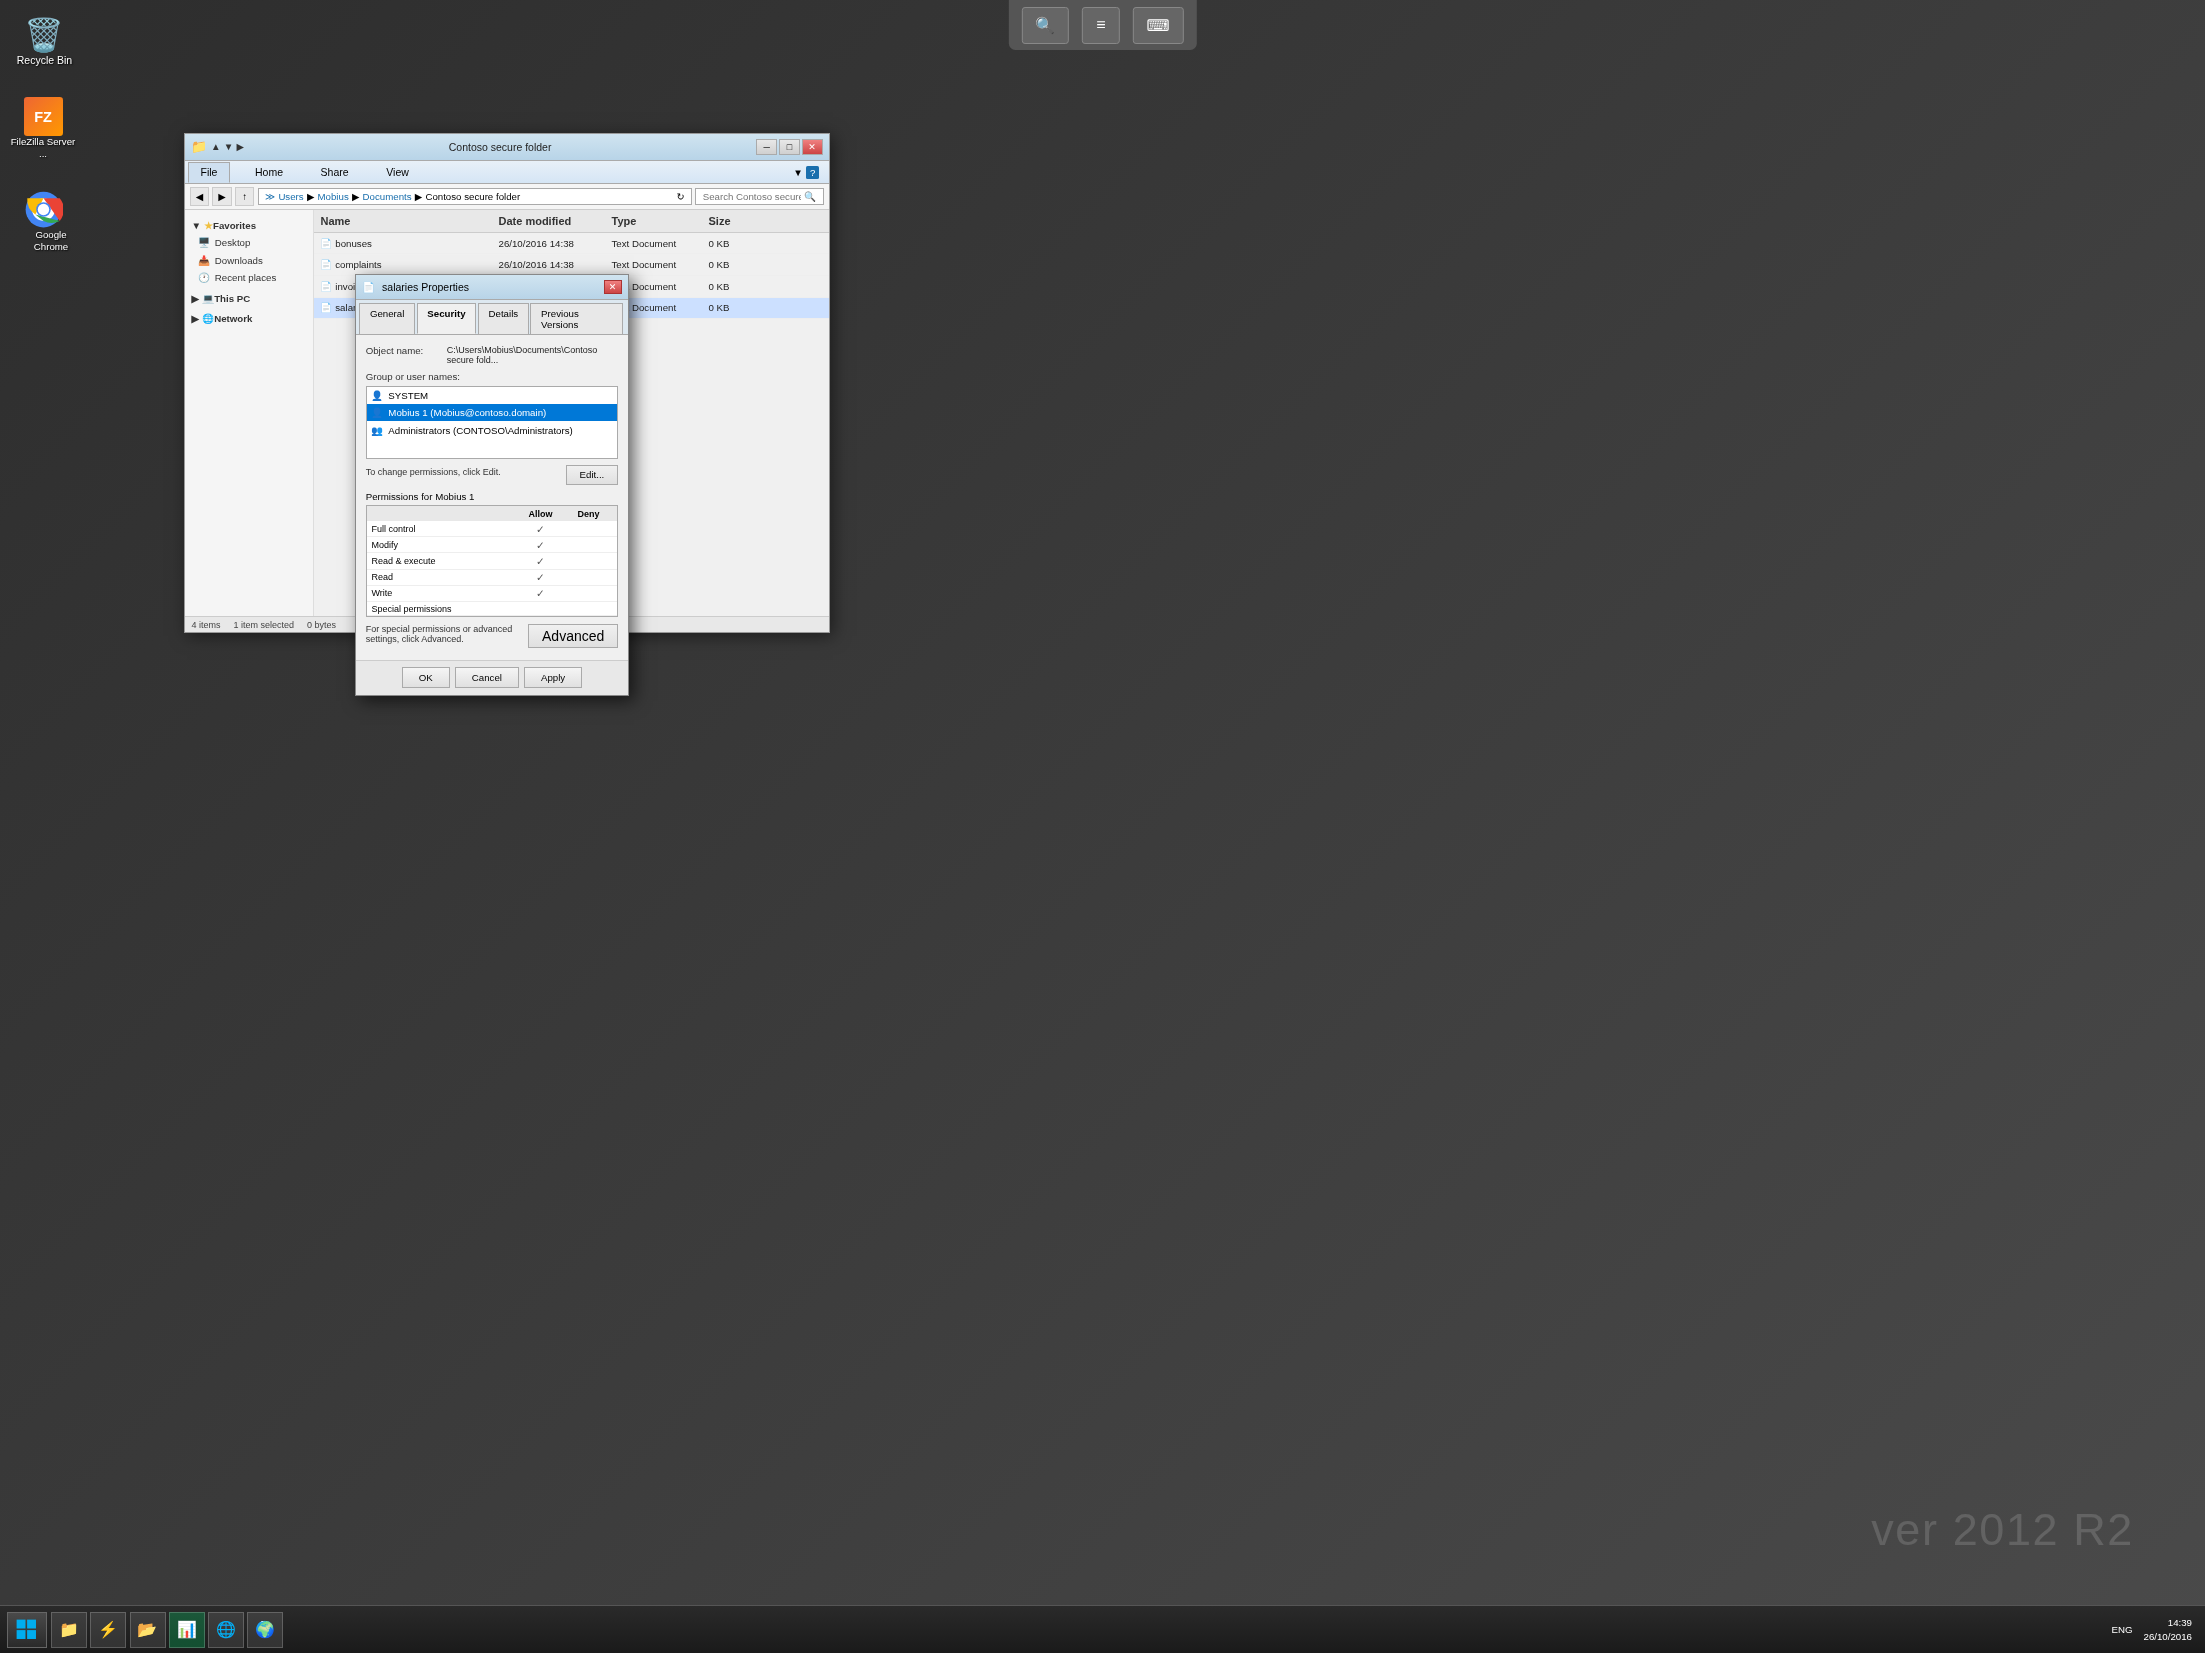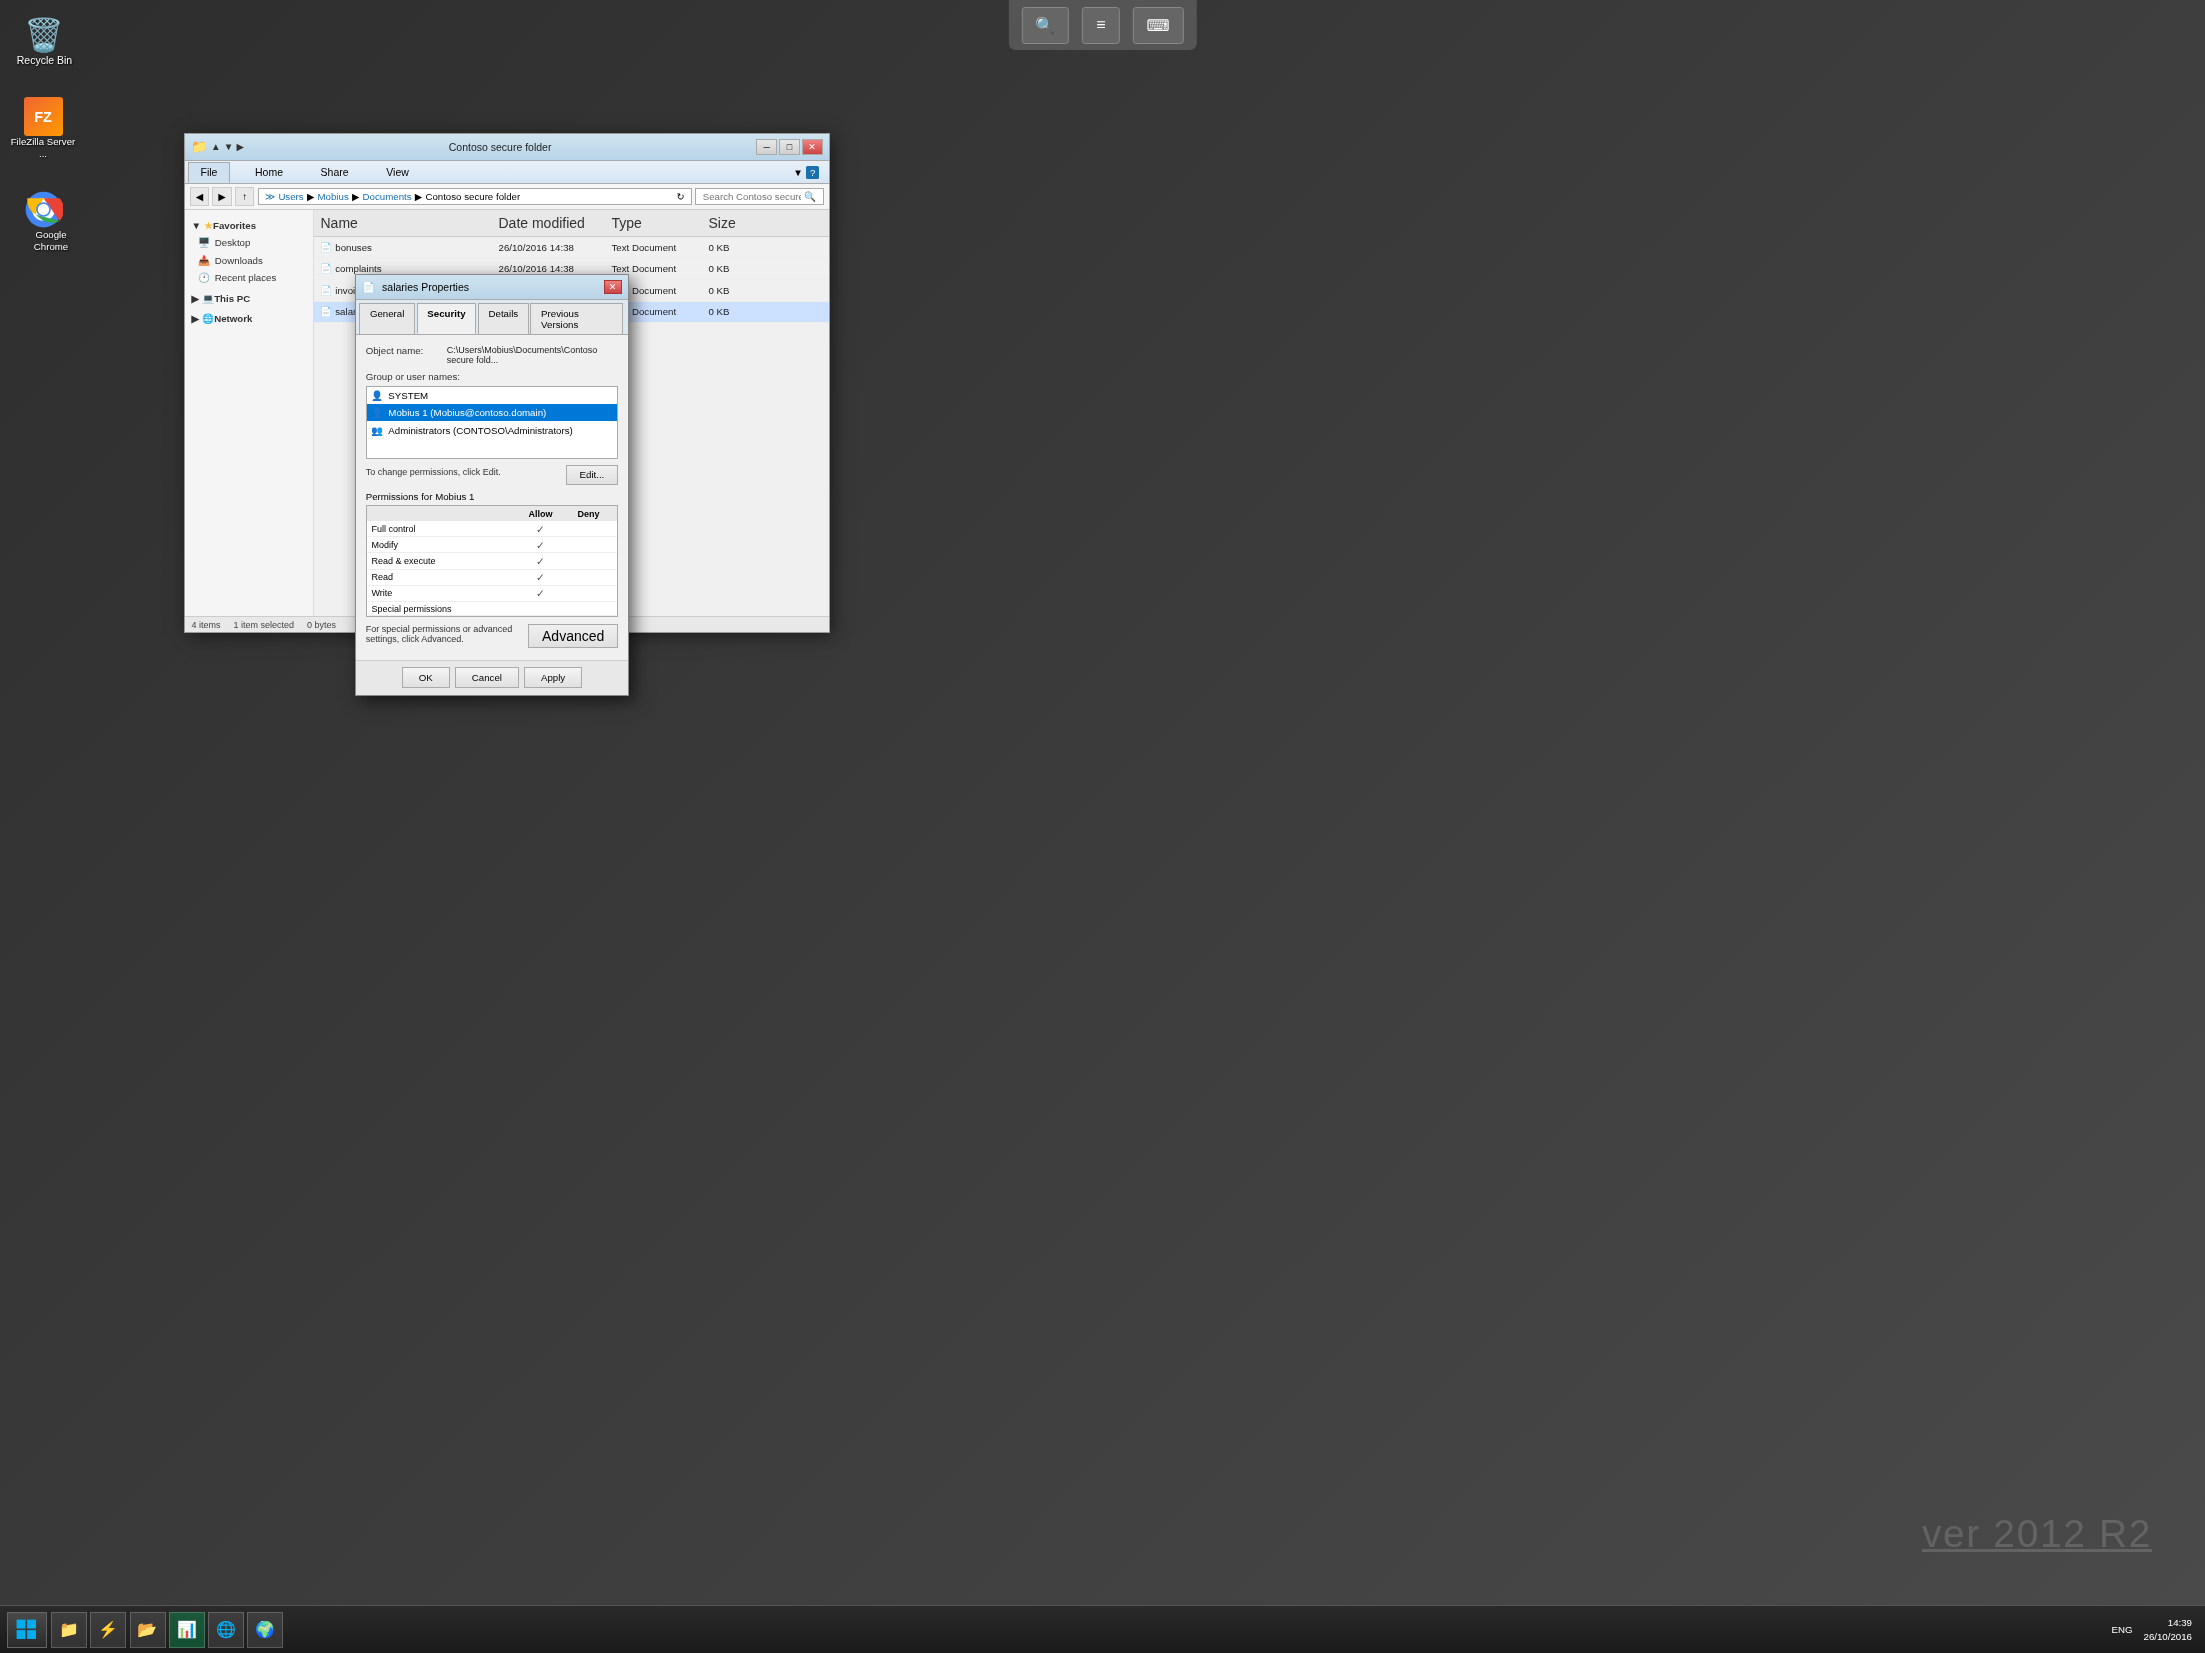--- a/index.html
+++ b/index.html
@@ -64,26 +64,25 @@
     
     .recycle-icon {
       top: 16px;
       left: 8px;
     }
 
     
     .server-watermark {
       position: absolute;
       bottom: 97px;
-      right: 53px;
+      right: 71px;
       color: rgba(255,255,255,0.15);
-      font-size: 39px;
+      font-size: 45px;
       font-weight: 300;
       letter-spacing: 1.6px;
-      text-decoration: underline;
     }
 
     
     .explorer-window {
       position: absolute;
       top: 133px;
       left: 184px;
       width: 646px;
       height: 500px;
       background: #f0f0f0;
@@ -229,22 +228,22 @@
       flex: 1;
       overflow-y: auto;
     }
     .file-list-header {
       display: flex;
       background: #e8e8e8;
       border-bottom: 0.8px solid #ccc;
       padding: 3.2px 0;
     }
     .file-col {
-      font-size: 14px;
-      font-weight: normal;
+      font-size: 11px;
+      font-weight: bold;
       padding: 1.6px 6.5px;
       color: #333;
       cursor: pointer;
     }
     .col-name { width: 178px; }
     .col-date { width: 113px; }
     .col-type { width: 97px; }
     .col-size { width: 65px; }
 
     .file-row {

